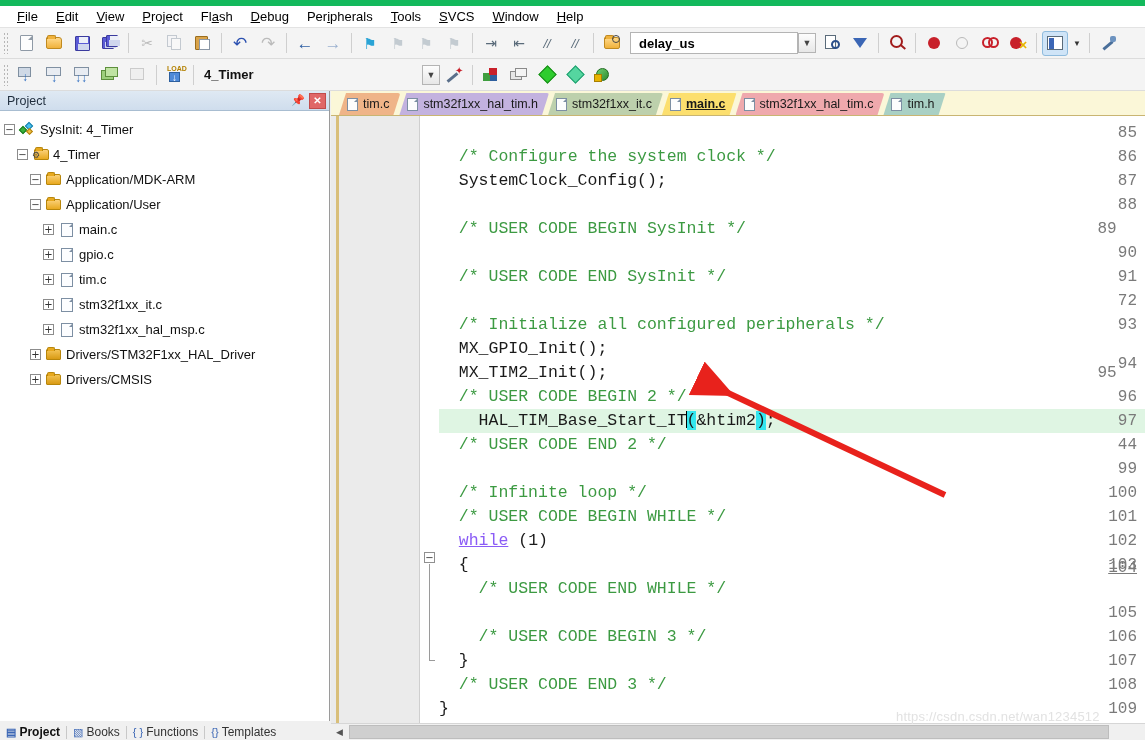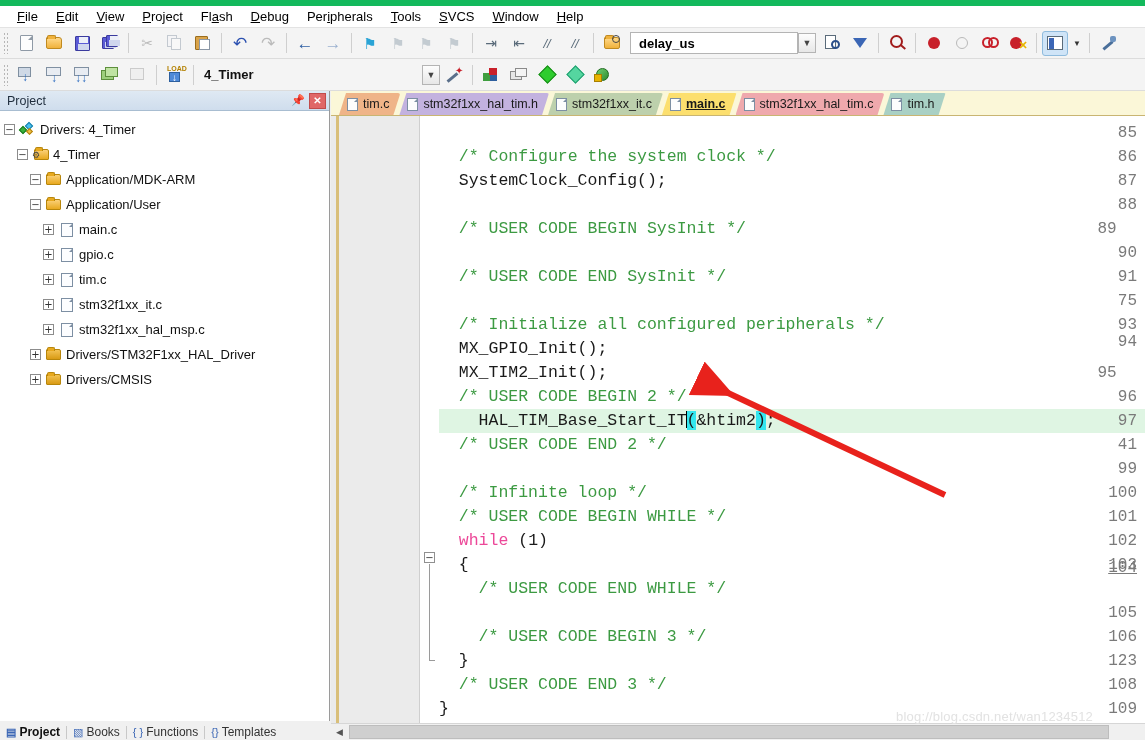--- a/index.html
+++ b/index.html
@@ -202,21 +202,21 @@
   .code {
     position: absolute; left: 108px; top: 0; width: 706px; height: 607px;
     font-family: "Liberation Mono", monospace; font-size: 16.5px;
     color: #1a1a1a; white-space: pre;
   }
   .cline { position: absolute; left: 0; height: 24px; line-height: 24px; white-space: pre; }
   .hl-line {
     position: absolute; left: 108px; width: 706px; height: 24px; background: #dff5e3;
   }
   .cmt { color: #3c9a42; }
-  .kw  { color: #ec4899; }
+  .kw  { color: #8b5cf6; text-decoration: underline; }
   .par { background: #33e6ef; color: #1a1a1a; }
   .caret { display:inline-block; width:1px; height:17px; background:#000; vertical-align:-3px; margin:0 -0.5px; }
 
   .foldbox {
     position: absolute; width: 11px; height: 11px; border: 1px solid #909090;
     background: #fff; font-size: 10px; line-height: 9px; text-align: center; color: #333;
     font-family: "DejaVu Sans", sans-serif;
   }
   .foldline { position: absolute; width: 1px; background: #9a9a9a; }
   .foldtick { position: absolute; height: 1px; background: #9a9a9a; }
@@ -481,21 +481,21 @@
     <div class="tree" id="tree">
         <div class="node">
           <span class="expander">−</span>
           <span class="nodeicon">
             <span style="position:relative;display:block;width:15px;height:13px;">
               <span style="position:absolute;left:0;top:4px;width:6px;height:6px;background:#38b13a;transform:rotate(45deg);border:1px solid #1d7a1f;"></span>
               <span style="position:absolute;left:6px;top:0;width:6px;height:6px;background:#48c0f0;transform:rotate(45deg);border:1px solid #1b7fa8;"></span>
               <span style="position:absolute;left:7px;top:6px;width:5px;height:5px;background:#f0c040;transform:rotate(45deg);border:1px solid #b08010;"></span>
             </span>
           </span>
-          <span class="nodelabel">Drivers: 4_Timer</span>
+          <span class="nodelabel">SysInit: 4_Timer</span>
         </div>
         <div class="node">
           <span class="dashline"></span>
           <span class="expander">−</span>
           <span class="nodeicon">
             <span style="position:relative;display:block;width:17px;height:13px;">
               <span class="folder-y" style="position:absolute;left:2px;top:1px;"></span>
               <span style="position:absolute;left:0;top:2px;font-size:9px;color:#444;">⚙</span>
             </span>
           </span>
@@ -653,36 +653,36 @@
       <div class="hl-line" id="hlline" style="top: 293px;"></div>
       <div class="code" id="code"><div class="cline" style="top: 5px;"></div><div class="cline" style="top: 29px;"><span class="cmt">  /* Configure the system clock */</span></div><div class="cline" style="top: 53px;"><span>  SystemClock_Config();</span></div><div class="cline" style="top: 77px;"></div><div class="cline" style="top: 101px;"><span class="cmt">  /* USER CODE BEGIN SysInit */</span></div><div class="cline" style="top: 125px;"></div><div class="cline" style="top: 149px;"><span class="cmt">  /* USER CODE END SysInit */</span></div><div class="cline" style="top: 173px;"></div><div class="cline" style="top: 197px;"><span class="cmt">  /* Initialize all configured peripherals */</span></div><div class="cline" style="top: 221px;"><span>  MX_GPIO_Init();</span></div><div class="cline" style="top: 245px;"><span>  MX_TIM2_Init();</span></div><div class="cline" style="top: 269px;"><span class="cmt">  /* USER CODE BEGIN 2 */</span></div><div class="cline" style="top: 293px;"><span>    HAL_TIM_Base_Start_IT</span><span class="caret"></span><span class="par">(</span><span>&amp;htim2</span><span class="par">)</span><span>;</span></div><div class="cline" style="top: 317px;"><span class="cmt">  /* USER CODE END 2 */</span></div><div class="cline" style="top: 341px;"></div><div class="cline" style="top: 365px;"><span class="cmt">  /* Infinite loop */</span></div><div class="cline" style="top: 389px;"><span class="cmt">  /* USER CODE BEGIN WHILE */</span></div><div class="cline" style="top: 413px;"><span>  </span><span class="kw">while</span><span> (1)</span></div><div class="cline" style="top: 437px;"><span>  {</span></div><div class="cline" style="top: 461px;"><span class="cmt">    /* USER CODE END WHILE */</span></div><div class="cline" style="top: 485px;"></div><div class="cline" style="top: 509px;"><span class="cmt">    /* USER CODE BEGIN 3 */</span></div><div class="cline" style="top: 533px;"><span>  }</span></div><div class="cline" style="top: 557px;"><span class="cmt">  /* USER CODE END 3 */</span></div><div class="cline" style="top: 581px;"><span>}</span></div><div class="cline" style="top: 605px;"></div></div>
       <div id="lnums">
           <div class="lnum" style="top: 5px;">85</div>
           <div class="lnum" style="top: 29px;">86</div>
           <div class="lnum" style="top: 53px;">87</div>
           <div class="lnum" style="top: 77px;">88</div>
           <div class="lnum" style="top: 101px; text-align: center;">89</div>
           <div class="lnum" style="top: 125px;">90</div>
           <div class="lnum" style="top: 149px;">91</div>
-          <div class="lnum" style="top: 173px;">75</div>
+          <div class="lnum" style="top: 173px;">72</div>
           <div class="lnum" style="top: 197px;">93</div>
-          <div class="lnum" style="top: 214px; text-align: right;">94</div>
+          <div class="lnum" style="top: 236px; text-align: right;">94</div>
           <div class="lnum" style="top: 245px; text-align: center;">95</div>
           <div class="lnum" style="top: 269px;">96</div>
           <div class="lnum" style="top: 293px;">97</div>
-          <div class="lnum" style="top: 317px;">41</div>
+          <div class="lnum" style="top: 317px;">44</div>
           <div class="lnum" style="top: 341px;">99</div>
           <div class="lnum" style="top: 365px;">100</div>
           <div class="lnum" style="top: 389px;">101</div>
           <div class="lnum" style="top: 413px;">102</div>
           <div class="lnum" style="top: 437px;">103</div>
           <div class="lnum" style="top: 440px; text-decoration: underline;">104</div>
           <div class="lnum" style="top: 485px;">105</div>
           <div class="lnum" style="top: 509px;">106</div>
-          <div class="lnum" style="top: 533px;">123</div>
+          <div class="lnum" style="top: 533px;">107</div>
           <div class="lnum" style="top: 557px;">108</div>
           <div class="lnum" style="top: 581px;">109</div>
           <div class="lnum" style="top: 605px;">110</div>
         </div>
     </div>
 
     <div class="hscroll">
       <div class="hs-left">◀</div>
       <div class="hs-thumb"></div>
     </div>
@@ -690,14 +690,14 @@
 
   <svg class="annot" viewBox="0 0 1145 740">
     <defs>
       <marker id="ah" markerWidth="7" markerHeight="7" refX="1.6" refY="3.5" orient="auto">
         <polygon points="0,3.5 7,0.4 7,6.6" fill="#e8221c"></polygon>
       </marker>
     </defs>
     <line id="arrowline" stroke="#e8221c" stroke-width="6" marker-end="url(#ah)" x1="945" y1="495" x2="726" y2="392"></line>
   </svg>
 
-  <div class="watermark">blog://blog.csdn.net/wan1234512</div>
+  <div class="watermark">https://csdn.csdn.net/wan1234512</div>
 </div>
 
 </body></html>

